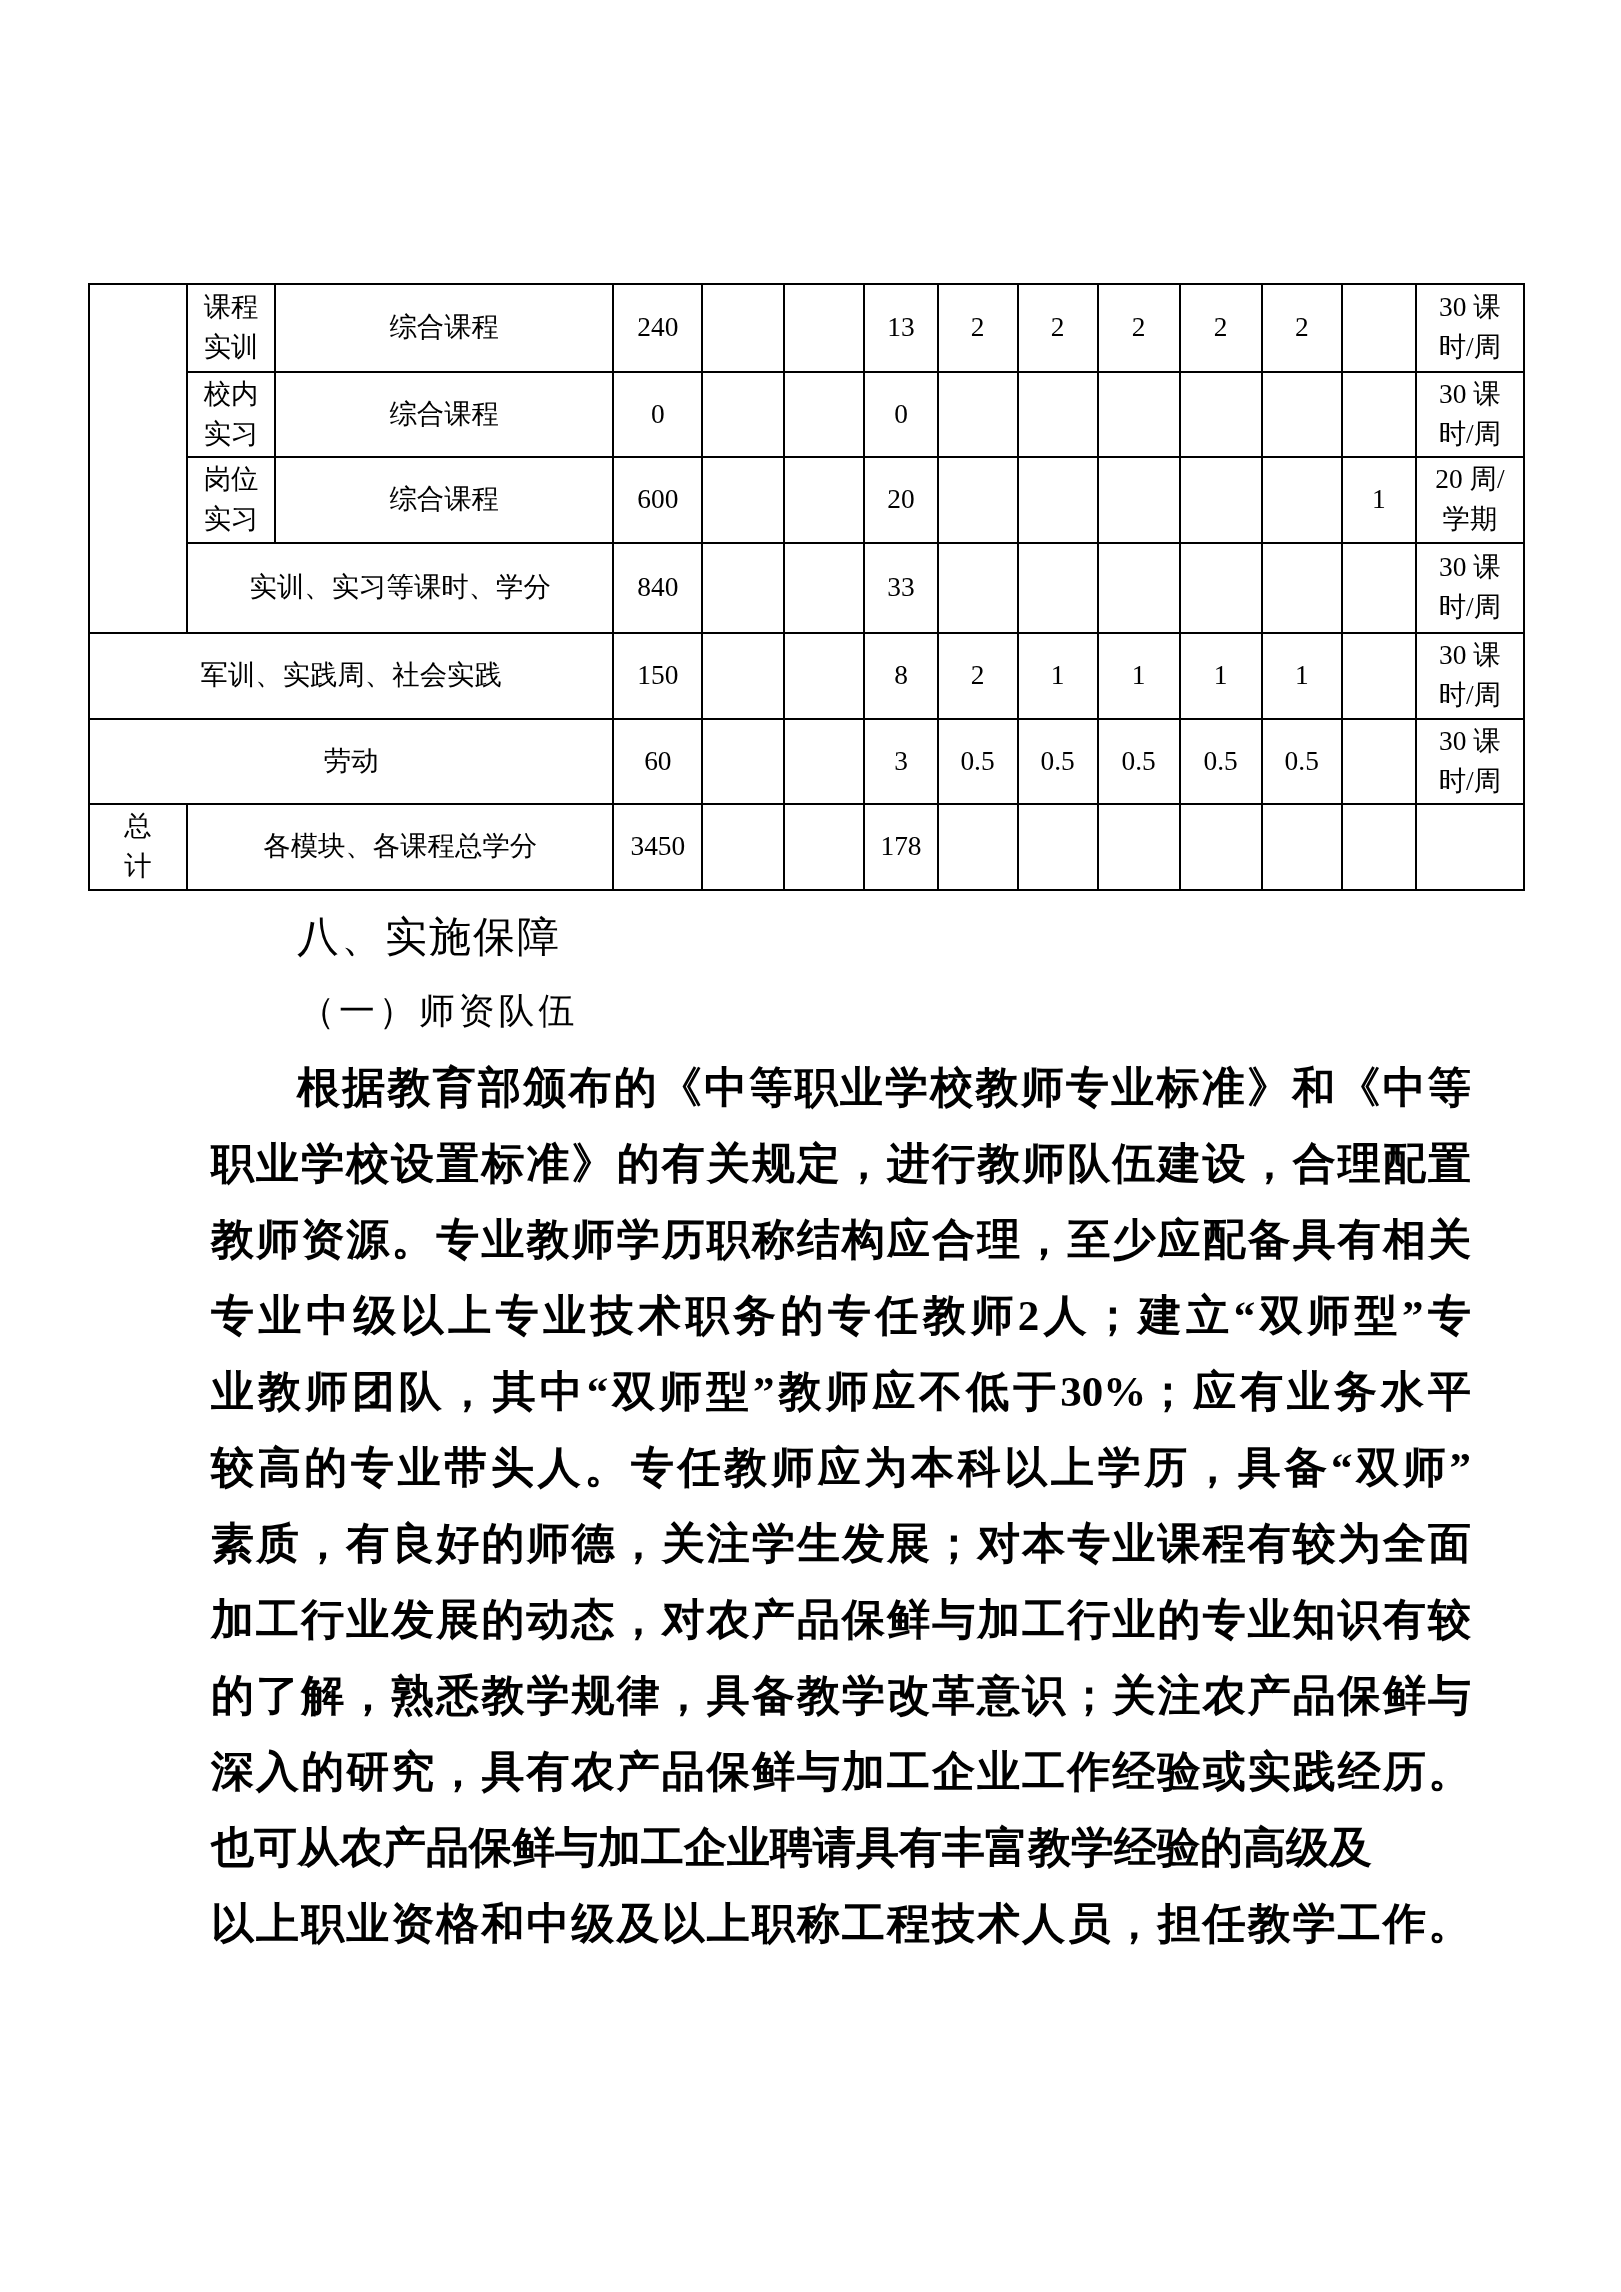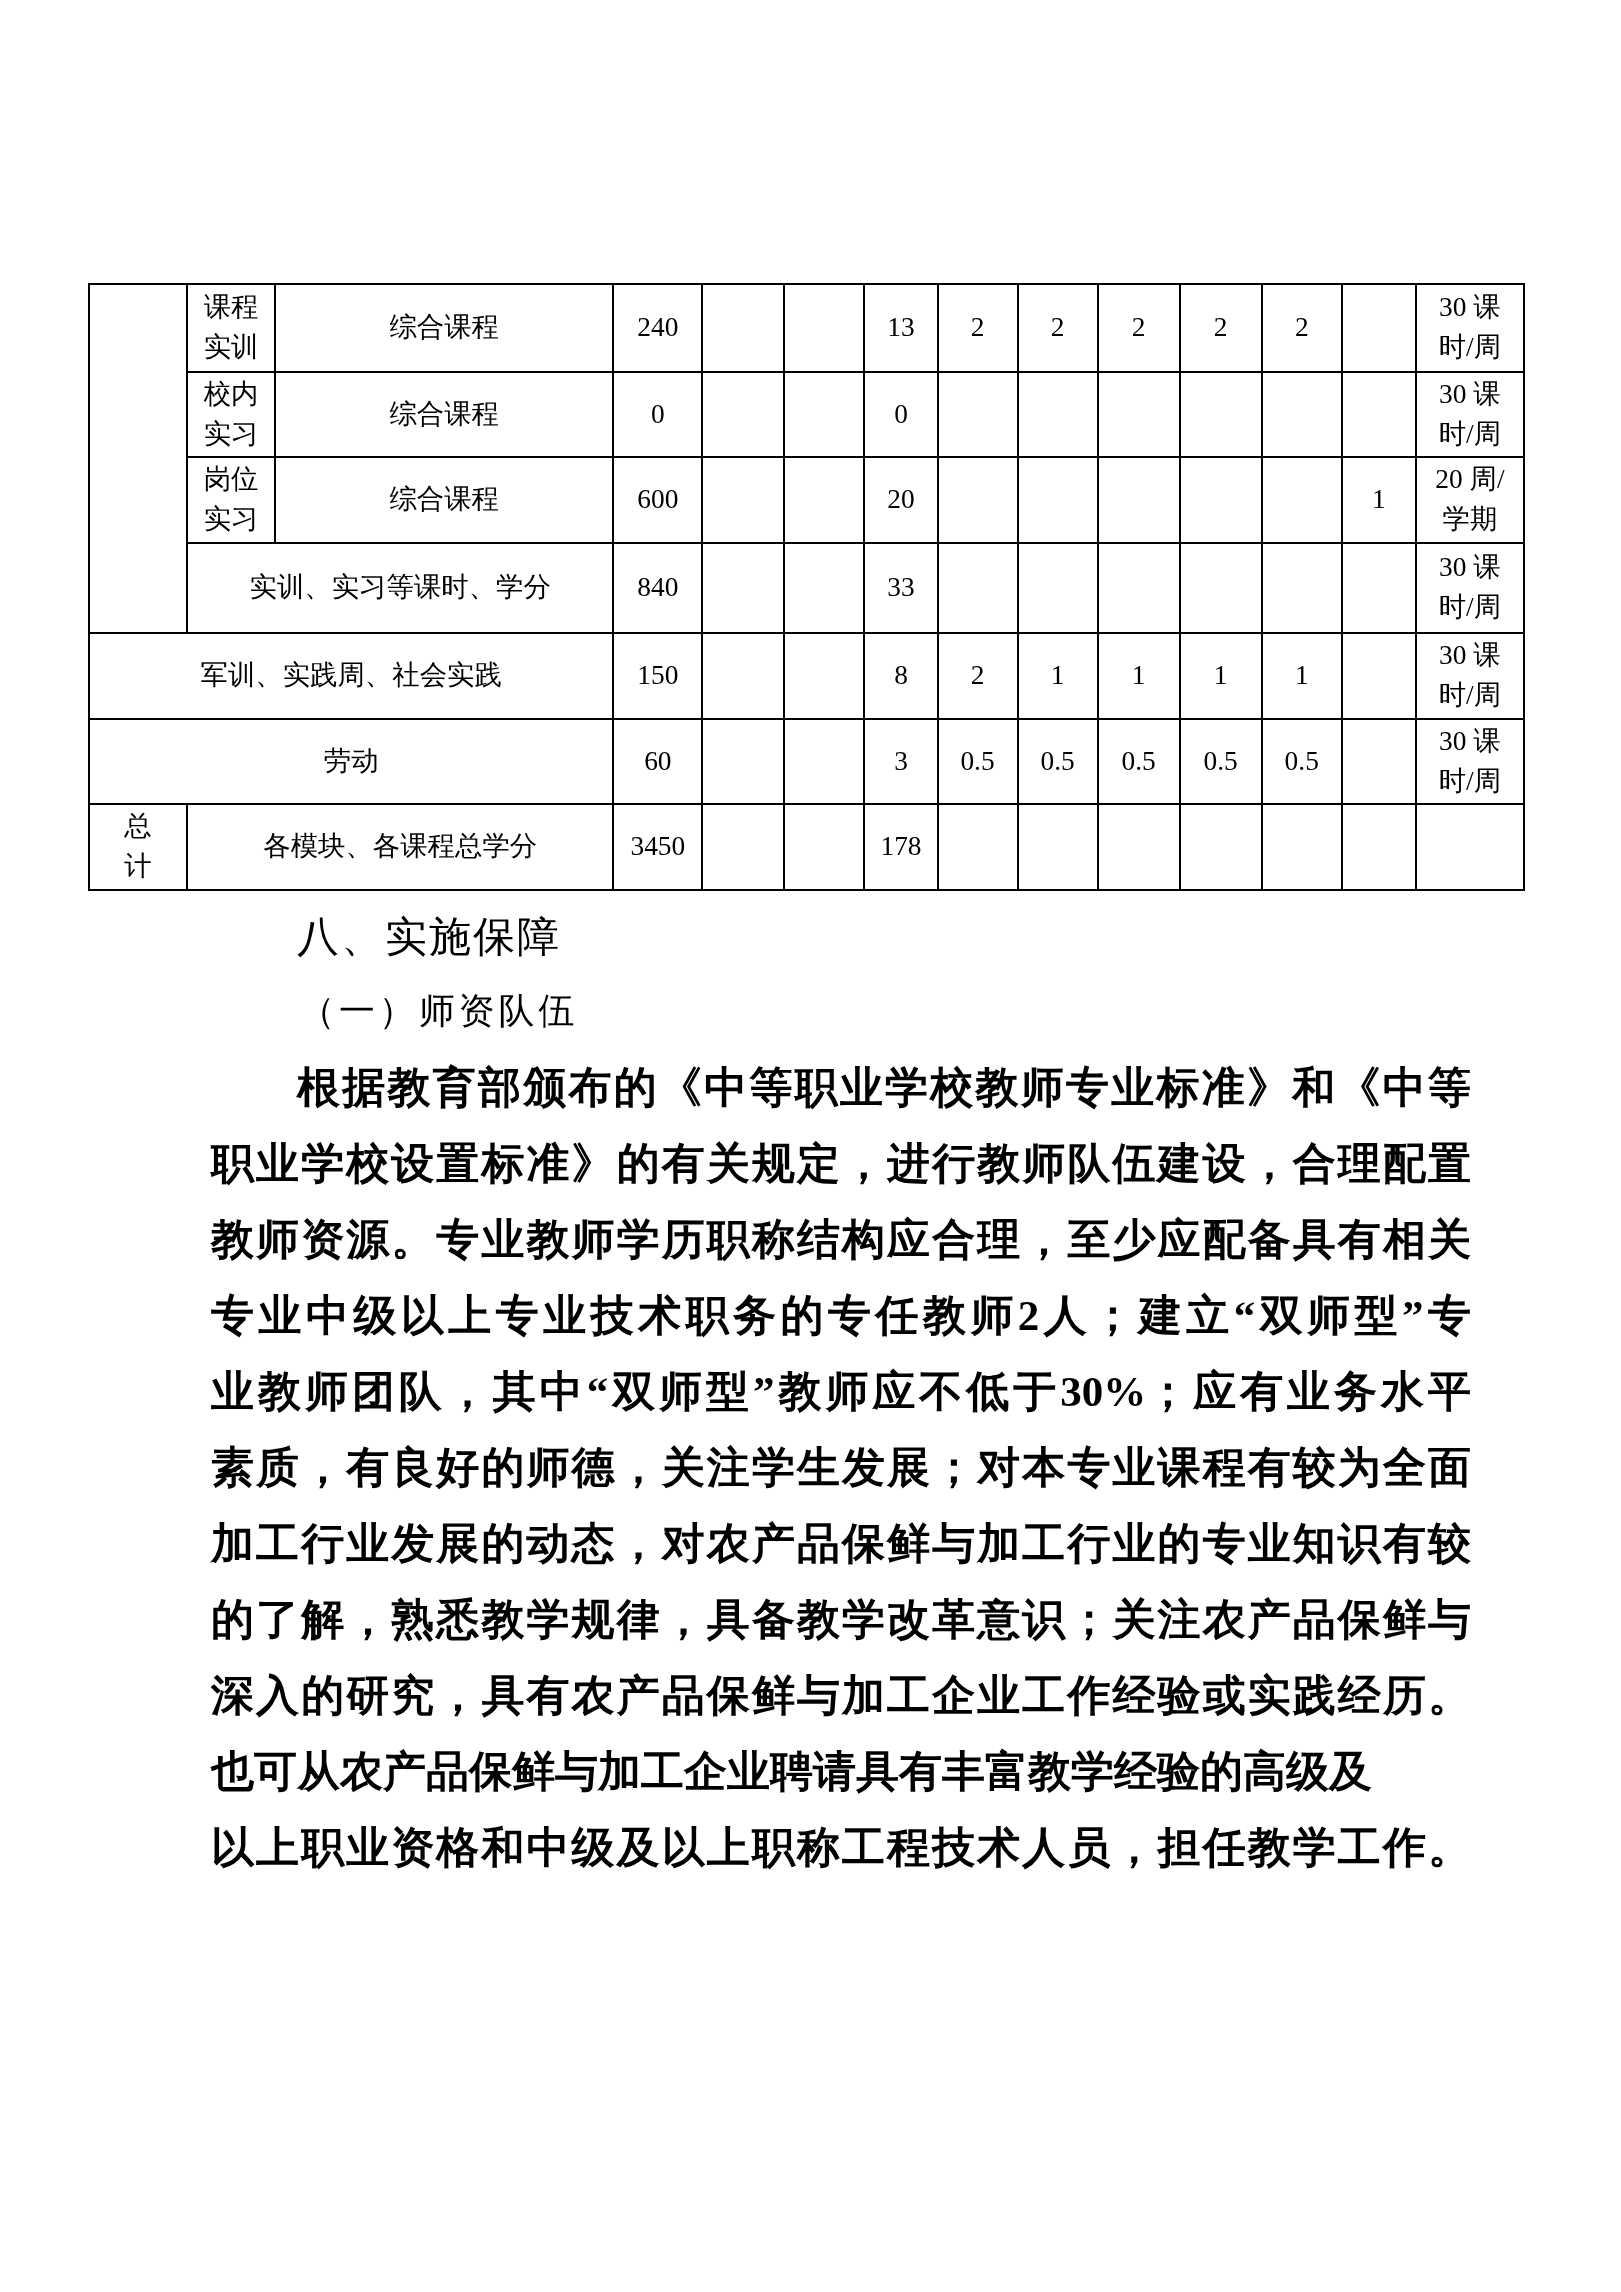--- a/index.html
+++ b/index.html
@@ -228,20 +228,21 @@
 
   <div id="section-heading">八、实施保障</div>
   <div id="subsection-heading">（一）师资队伍</div>
 
   <div id="paragraph">
     <div class="pline first">根据教育部颁布的《中等职业学校教师专业标准》和《中等</div>
     <div class="pline">职业学校设置标准》的有关规定，进行教师队伍建设，合理配置</div>
     <div class="pline">教师资源。专业教师学历职称结构应合理，至少应配备具有相关</div>
     <div class="pline">专业中级以上专业技术职务的专任教师2人；建立“双师型”专</div>
     <div class="pline">业教师团队，其中“双师型”教师应不低于30%；应有业务水平</div>
+    <div class="pline">较高的专业带头人。专任教师应为本科以上学历，具备“双师”</div>
     <div class="pline">素质，有良好的师德，关注学生发展；对本专业课程有较为全面</div>
     <div class="pline">加工行业发展的动态，对农产品保鲜与加工行业的专业知识有较</div>
     <div class="pline">的了解，熟悉教学规律，具备教学改革意识；关注农产品保鲜与</div>
     <div class="pline">深入的研究，具有农产品保鲜与加工企业工作经验或实践经历。</div>
     <div class="pline loose">也可从农产品保鲜与加工企业聘请具有丰富教学经验的高级及</div>
     <div class="pline">以上职业资格和中级及以上职称工程技术人员，担任教学工作。</div>
   </div>
 
 </div>
 

